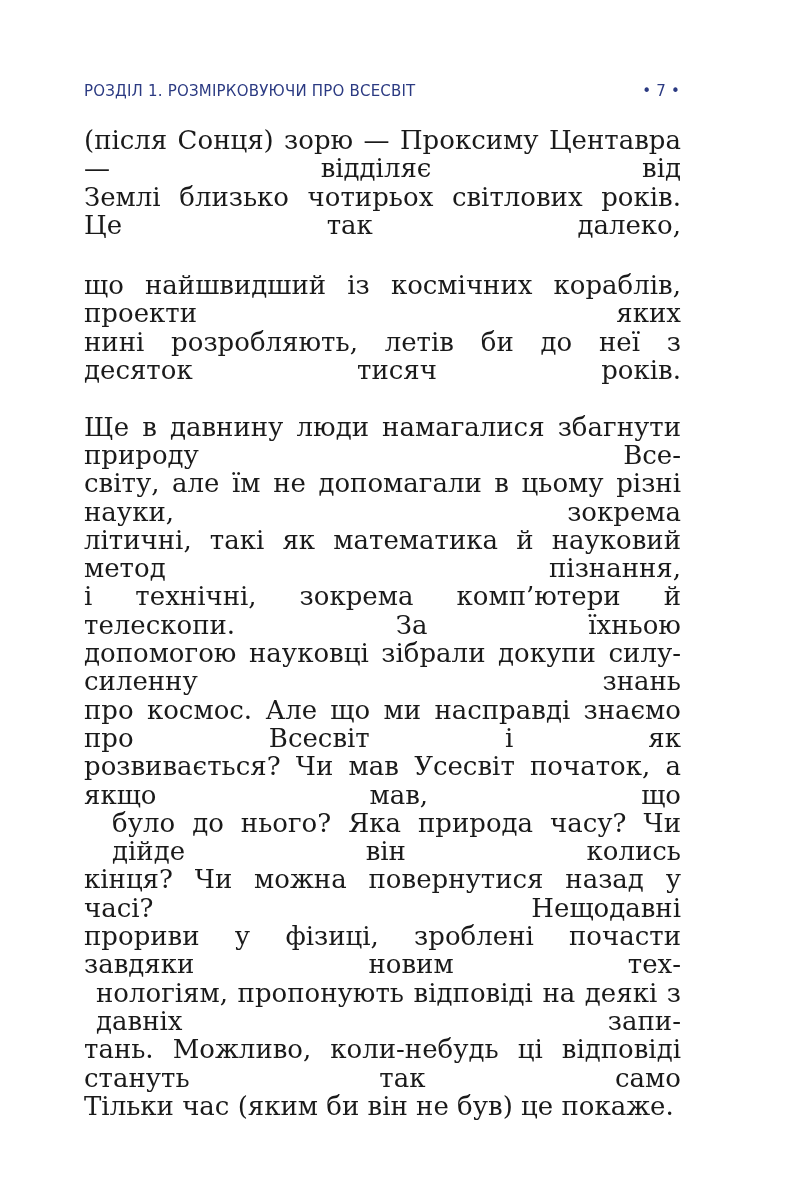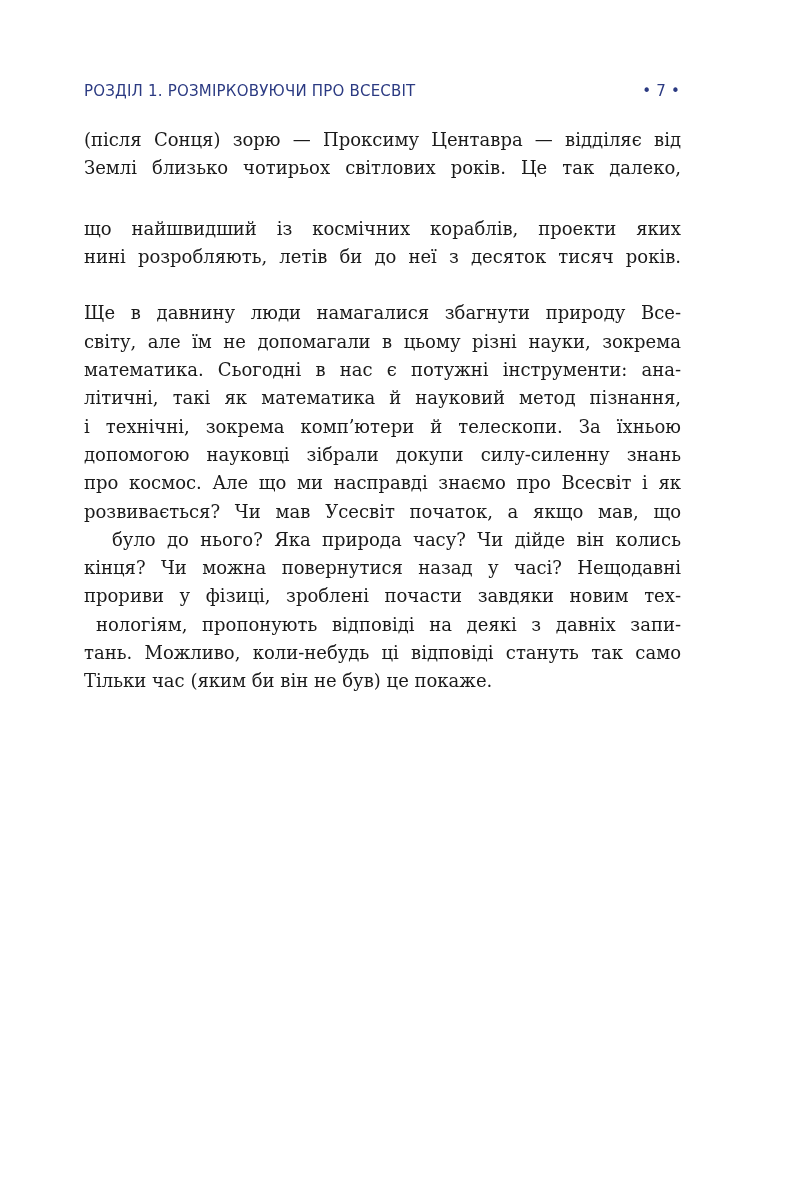--- a/index.html
+++ b/index.html
@@ -8,21 +8,21 @@
   }
   .running-head {
     position: absolute; left: 84px; right: 120px; top: 78px; height: 22px;
     display: flex; justify-content: space-between; align-items: flex-end;
     font-family: "DejaVu Sans", sans-serif; font-size: 15px; letter-spacing: 0.2px;
     color: #2b3a82;
   }
   .running-head .page-num { font-size: 15px; }
   .body-text {
     position: absolute; left: 84px; top: 126px; width: 597px;
-    font-family: "DejaVu Serif", serif; font-size: 18px; line-height: 28.3px;
+    font-family: "DejaVu Serif", serif; font-size: 26px; line-height: 28.3px;
     color: #1a1a1a; text-align: justify; hyphens: manual;
   }
   .body-text p { margin: 0 0 28.3px 0; }
   .line { display: block; text-align-last: justify; white-space: nowrap; }
   .line.last { text-align-last: left; }
 </style>
 </head>
 <body>
 
 <div class="running-head">
@@ -33,21 +33,20 @@
 <div class="body-text">
   <p>
     <span class="line" style="white-space: normal;">(після Сонця) зорю — Проксиму Центавра — відділяє від</span>
     <span class="line" style="white-space: normal;">Землі близько чотирьох світлових років. Це так далеко,</span>
     <span class="line" style="white-space: normal; margin-top: 32px;">що найшвидший із космічних кораблів, проекти яких</span>
     <span class="line" style="white-space: normal;">нині розробляють, летів би до неї з десяток тисяч років.</span>
   </p>
   <p>
     <span class="line" style="white-space: normal;">Ще в давнину люди намагалися збагнути природу Все-</span>
     <span class="line" style="white-space: normal;">світу, але їм не допомагали в цьому різні науки, зокрема</span>
-    <span class="line" style="white-space: normal;">математика. Сьогодні в нас є потужні інструменти: ана-</span>
     <span class="line" style="white-space: normal;">літичні, такі як математика й науковий метод пізнання,</span>
     <span class="line" style="white-space: normal;">і технічні, зокрема комп’ютери й телескопи. За їхньою</span>
     <span class="line" style="white-space: normal;">допомогою науковці зібрали докупи силу-силенну знань</span>
     <span class="line" style="white-space: normal;">про космос. Але що ми насправді знаємо про Всесвіт і як</span>
     <span class="line" style="white-space: normal;">розвивається? Чи мав Усесвіт початок, а якщо мав, що</span>
     <span class="line" style="white-space: normal; margin-left: 28px;">було до нього? Яка природа часу? Чи дійде він колись</span>
     <span class="line" style="white-space: normal;">кінця? Чи можна повернутися назад у часі? Нещодавні</span>
     <span class="line" style="white-space: normal;">прориви у фізиці, зроблені почасти завдяки новим тех-</span>
     <span class="line" style="white-space: normal; margin-left: 12px;">нологіям, пропонують відповіді на деякі з давніх запи-</span>
     <span class="line" style="white-space: normal;">тань. Можливо, коли-небудь ці відповіді стануть так само</span>

